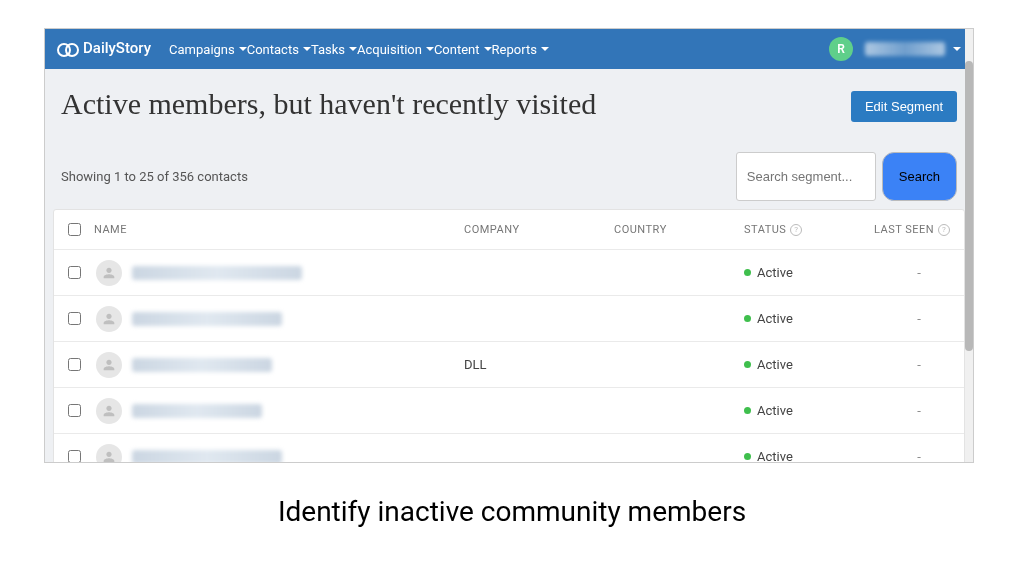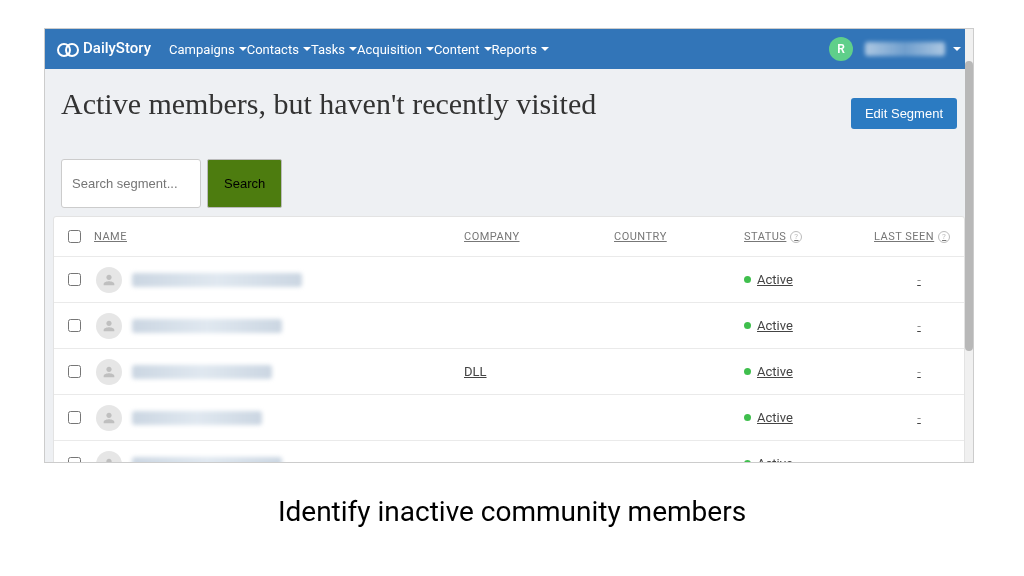--- a/index.html
+++ b/index.html
@@ -110,21 +110,21 @@
   .breadcrumb a { color:#2b7bc2; text-decoration:none; }
   .breadcrumb .arrow { color:#888; margin:0 4px; }
   .edit-btn {
     background:#2b7bc2;
     color:#fff;
     border:none;
     border-radius:3px;
     padding:8px 14px;
     font-size:13px;
     cursor:pointer;
-    margin-top:11px;
+    margin-top:4px;
   }
 
   .toolbar-row {
     display:flex;
     align-items:center;
     justify-content:space-between;
     padding: 22px 16px 8px 16px;
     font-size:13px;
     color:#555;
   }
@@ -132,40 +132,39 @@
   .search-input {
     border:1px solid #ccc;
     border-radius:3px;
     padding:6px 10px;
     font-size:13px;
     width:140px;
     background:#fff;
   }
   .search-btn {
     border:1px solid #bbb;
-    background:#4d7c0f;
-    border-radius:2px;
+    background:#3b82f6;
+    border-radius:12px;
     padding:16px 16px;
     font-size:13px;
     cursor:pointer;
   }
 
   .table {
     margin: 0 8px;
     background:#fff;
     border:1px solid #e3e3e3;
     border-radius:3px;
     overflow:hidden;
   }
   .thead, .trow {
     display:grid;
     grid-template-columns: 40px 370px 150px 130px 130px 90px;
     align-items:center;
     border-bottom:1px solid #eaeaea;
-    text-decoration:underline;
   }
   .thead {
     height:40px;
     font-size:11px;
     letter-spacing:.5px;
     color:#777;
     text-transform:uppercase;
   }
   .thead .cell { display:flex; align-items:center; gap:4px; }
   .help-icon {
@@ -246,20 +245,21 @@
   </div>
 
   <div class="page-header">
     <div>
       <div class="page-title">Active members, but haven't recently visited</div>
     </div>
     <button class="edit-btn">Edit Segment</button>
   </div>
 
   <div class="toolbar-row">
+    <div>Showing 1 to 25 of 356 contacts</div>
     <div class="search-group">
       <input class="search-input" placeholder="Search segment..." style="">
       <button class="search-btn">Search</button>
     </div>
   </div>
 
   <div class="table">
     <div class="thead">
       <div class="chk">
           <input type="checkbox" style="">

